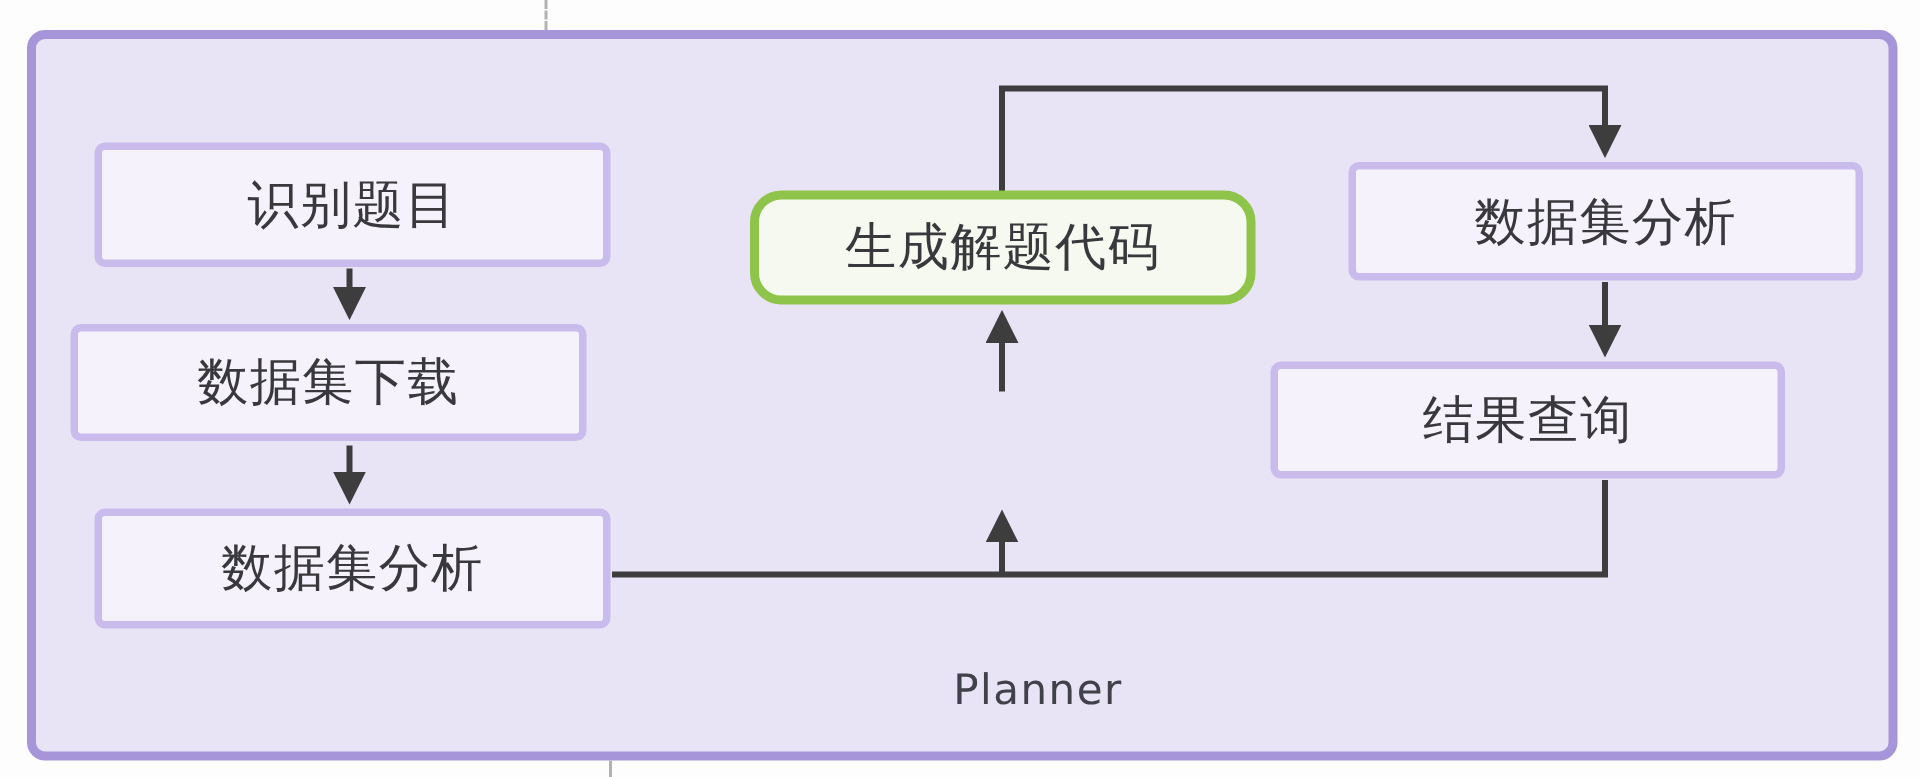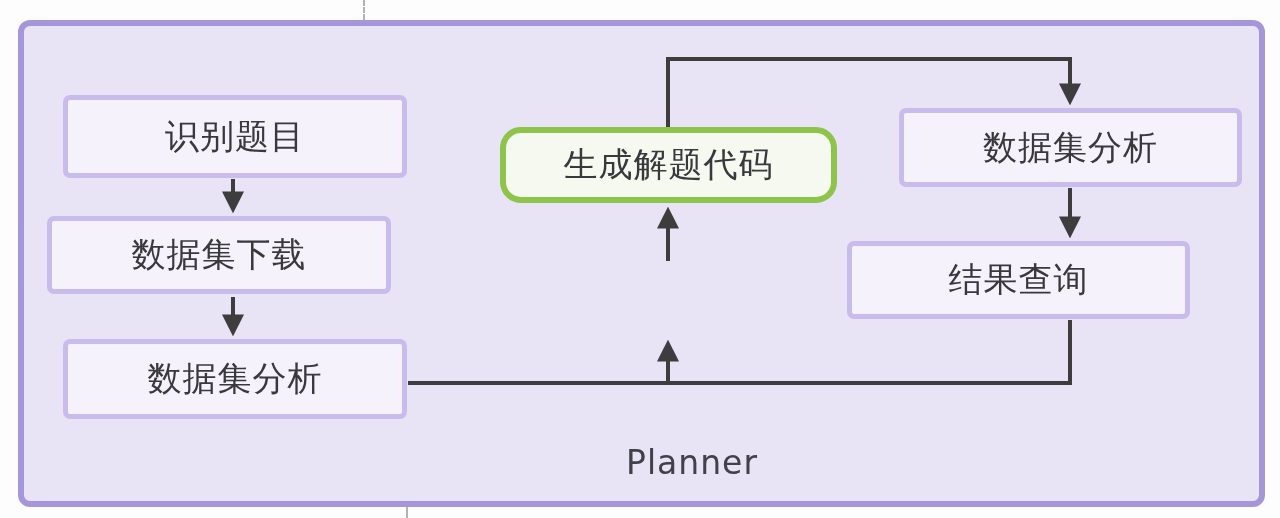--- a/index.html
+++ b/index.html
@@ -30,21 +30,21 @@
   #n-analyze {left:63px; top:339px;width:344px;height:80px;}
   #n-codegen {left:500px;top:127px;width:337px;height:76px;border-radius:21px;}
   #n-reflect {left:499px;top:262px;width:341px;height:74px;}
   #n-submit  {left:899px;top:108px;width:343px;height:79px;}
   #n-query   {left:847px;top:241px;width:343px;height:78px;}
 
   #edges{position:absolute;left:0;top:0;width:1280px;height:518px;pointer-events:none;}
 
   .container-label{
     position:absolute;left:692px;top:443px;transform:translateX(-50%);
-    font-size:33px;color:#414149;letter-spacing:1px;
+    font-size:28px;color:#414149;letter-spacing:1px;
   }
   .tick{position:absolute;width:0;border-left:2px dashed #b3b1b6;}
   #tick-top{left:363px;top:0;height:20px;}
   #tick-bottom{left:406px;top:507px;height:11px;}
 </style>
 </head>
 <body>
 
 <div id="canvas">
 

